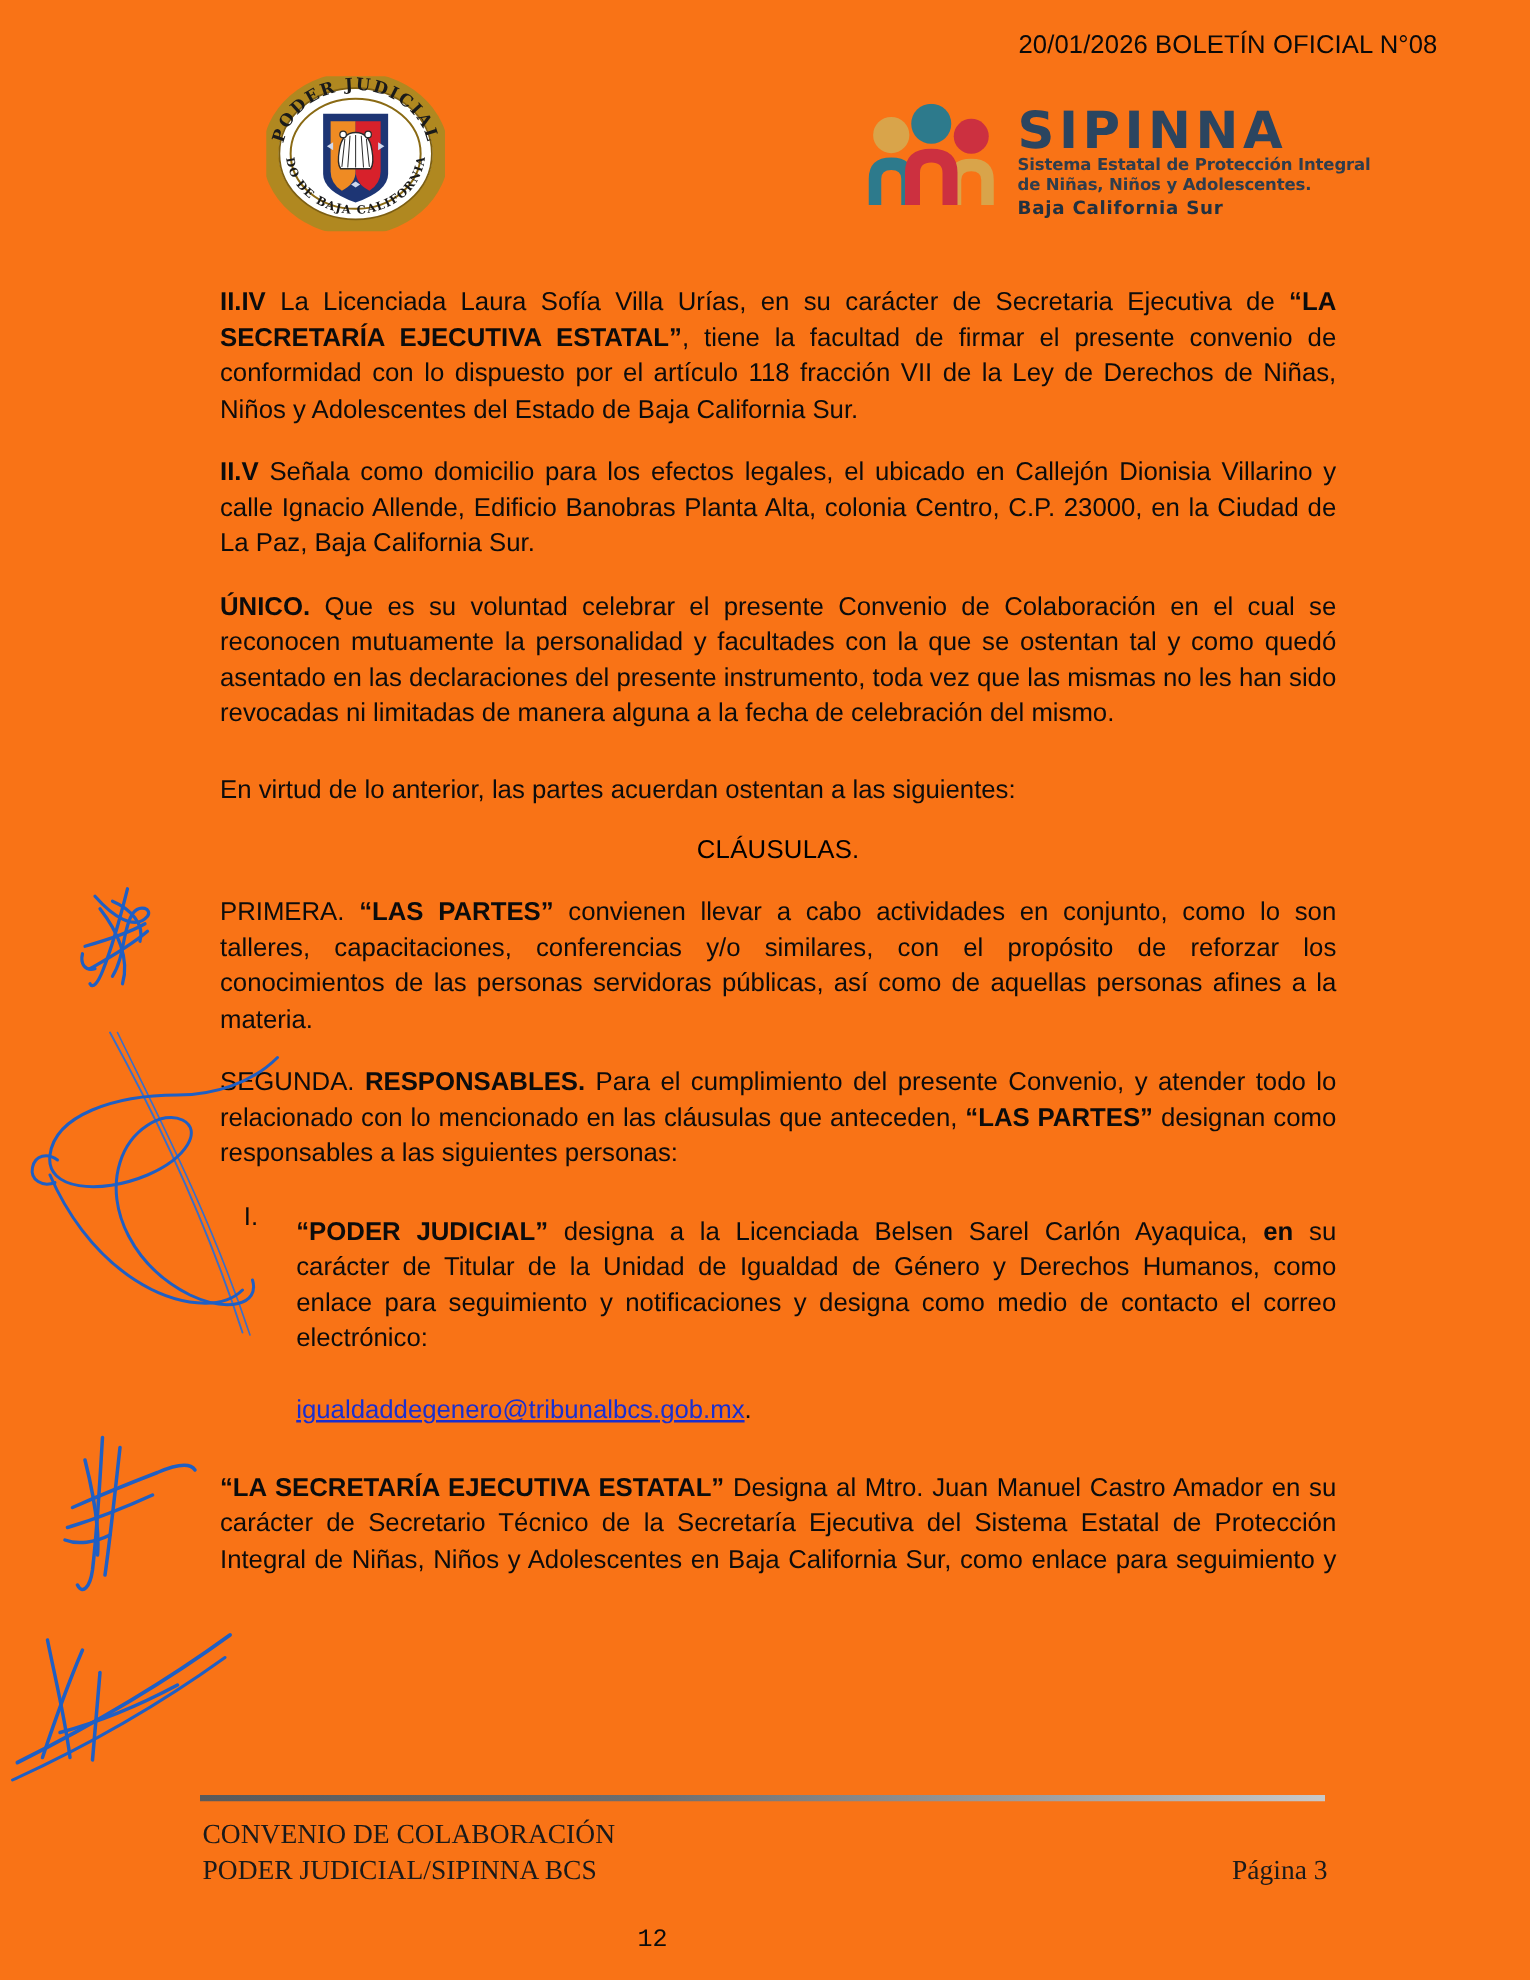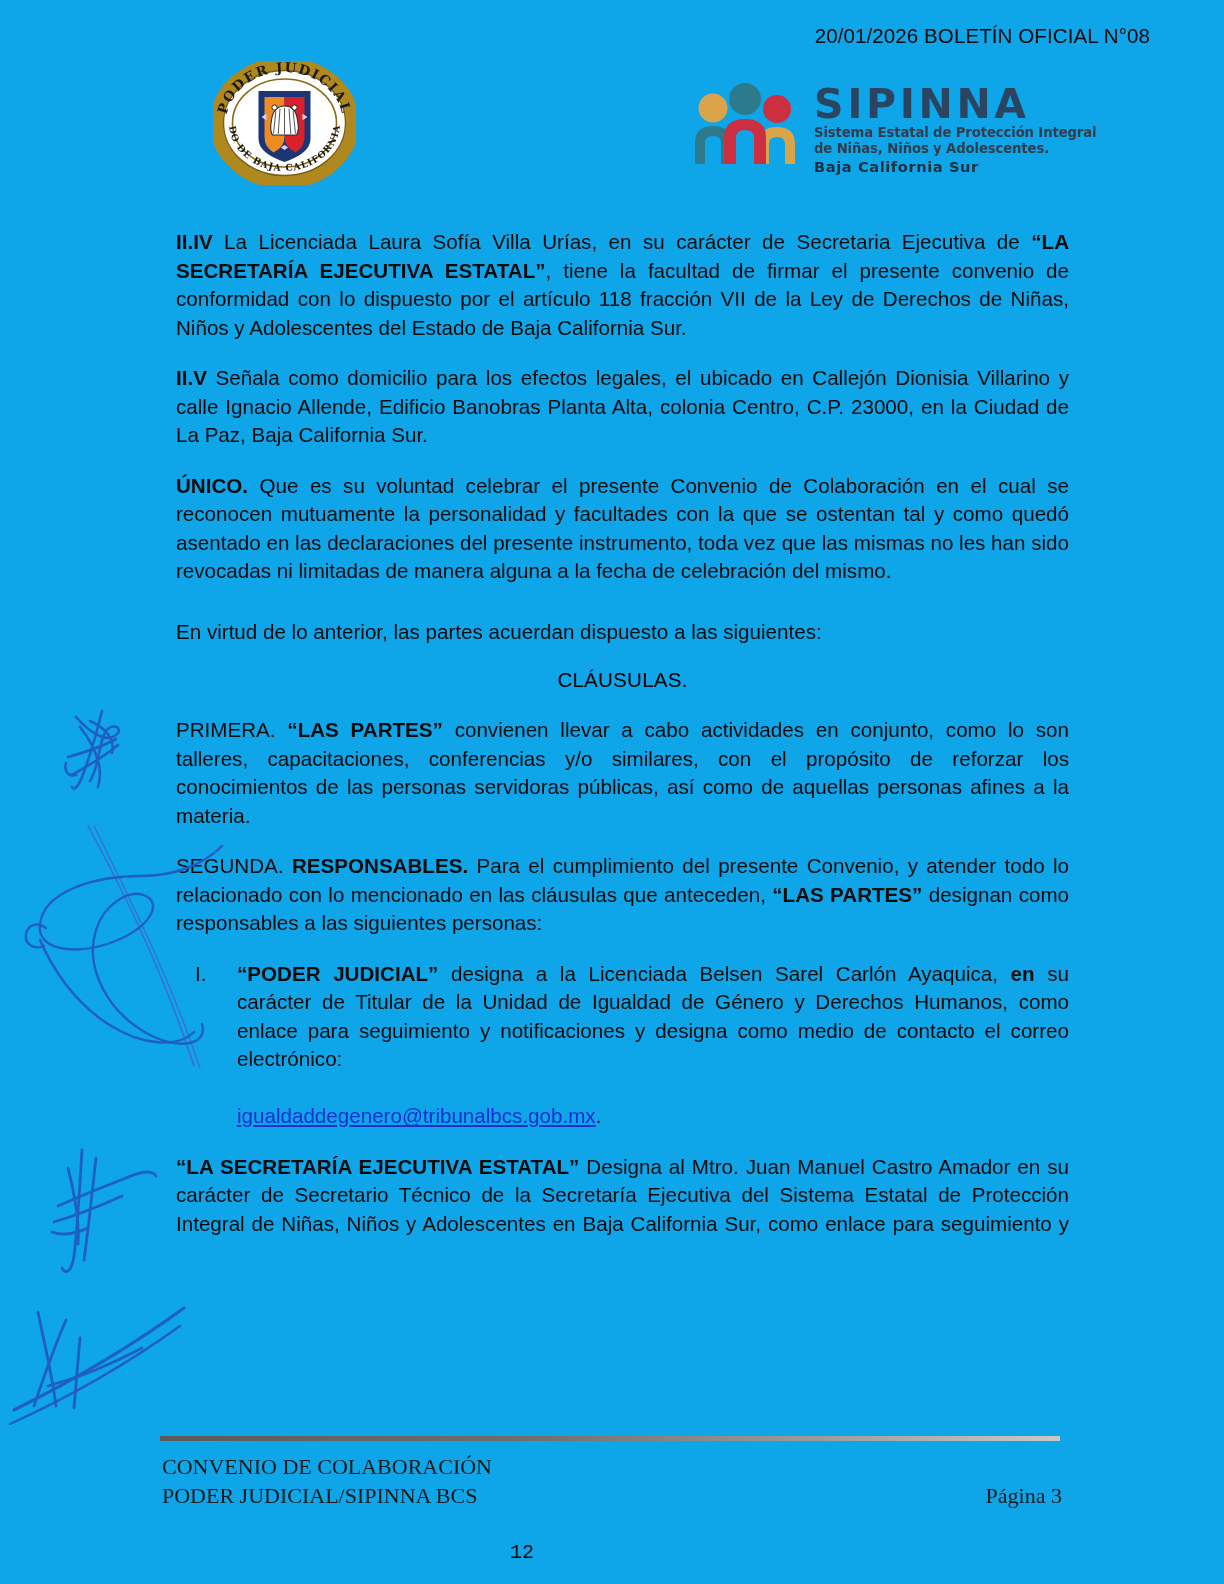--- a/index.html
+++ b/index.html
@@ -8,21 +8,21 @@
     background: #ffffff;
   }
   body {
     font-family: "Liberation Sans", sans-serif;
     color: #000000;
   }
   .page {
     position: relative;
     width: 1224px;
     height: 1584px;
-    background: #0ea5e9;
+    background: #f97316;
     overflow: hidden;
   }
 
   
   .boletin-header {
     position: absolute;
     top: 24px;
     right: 74px;
     font-size: 20.5px;
     letter-spacing: 0.1px;
@@ -126,20 +126,21 @@
   .list-marker {
     flex: 0 0 61px;
     padding-left: 19px;
     box-sizing: border-box;
     color: #0c0c0c;
   }
   .list-body {
     flex: 1 1 auto;
     text-align: justify;
     color: #0c0c0c;
+    margin-top: 12px;
   }
   .email-link {
     color: #1a2fd0;
     text-decoration: underline;
   }
   .justify-spread {
     text-align: justify;
   }
   .justify-spread::after {
     content: "";
@@ -268,21 +269,21 @@
 
     <p class="para"><span class="b">II.IV</span><span> La Licenciada Laura Sofía Villa Urías, en su carácter de Secretaria Ejecutiva de </span><span class="b">“LA SECRETARÍA EJECUTIVA ESTATAL”</span><span>, tiene la facultad de firmar el presente convenio de conformidad con lo dispuesto por el artículo 118 fracción VII de la Ley de Derechos de Niñas, Niños y Adolescentes del Estado de Baja California Sur.</span></p>
 
     <p class="para"><span class="b">II.V</span><span> Señala como domicilio para los efectos legales, el ubicado en Callejón Dionisia Villarino y calle Ignacio Allende, Edificio Banobras Planta Alta, colonia Centro, C.P. 23000, en la Ciudad de La Paz, Baja California Sur.</span></p>
 
 
     <p class="para"><span class="b">ÚNICO.</span><span> Que es su voluntad celebrar el presente Convenio de Colaboración en el cual se reconocen mutuamente la personalidad y facultades con la que se ostentan tal y como quedó asentado en las declaraciones del presente instrumento, toda vez que las mismas no les han sido revocadas ni limitadas de manera alguna a la fecha de celebración del mismo.</span></p>
 
     <div class="spacer-sm"></div>
 
-    <p class="para">En virtud de lo anterior, las partes acuerdan dispuesto a las siguientes:</p>
+    <p class="para">En virtud de lo anterior, las partes acuerdan ostentan a las siguientes:</p>
 
     <div class="centered-title">CLÁUSULAS.</div>
 
     <p class="para"><span>PRIMERA. </span><span class="b">“LAS PARTES”</span><span> convienen llevar a cabo actividades en conjunto, como lo son talleres, capacitaciones, conferencias y/o similares, con el propósito de reforzar los conocimientos de las personas servidoras públicas, así como de aquellas personas afines a la materia.</span></p>
 
     <p class="para"><span>SEGUNDA. </span><span class="b">RESPONSABLES.</span><span> Para el cumplimiento del presente Convenio, y atender todo lo relacionado con lo mencionado en las cláusulas que anteceden, </span><span class="b">“LAS PARTES”</span><span> designan como responsables a las siguientes personas:</span></p>
 
     <div class="list-item">
       <div class="list-marker">I.</div>
       <div class="list-body"><span class="b">“PODER JUDICIAL”</span><span> designa a la Licenciada Belsen Sarel Carlón Ayaquica, </span><span class="b">en</span><span class="justify-spread"> su carácter de Titular de la Unidad de Igualdad de Género y Derechos Humanos, como enlace para seguimiento y notificaciones y designa como medio de contacto el correo electrónico:</span><a class="email-link" href="#">igualdaddegenero@tribunalbcs.gob.mx</a><span>.</span></div>

